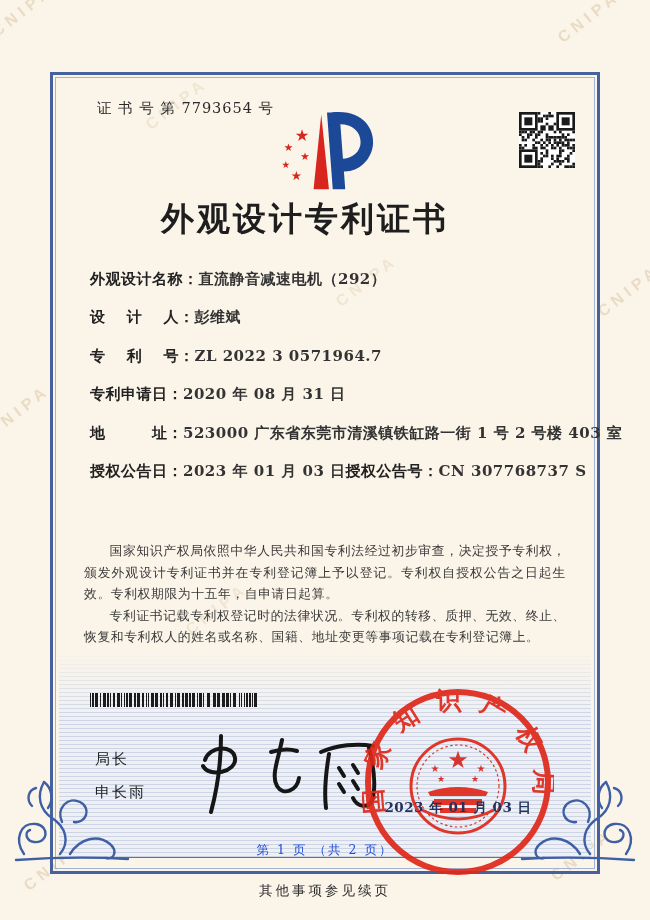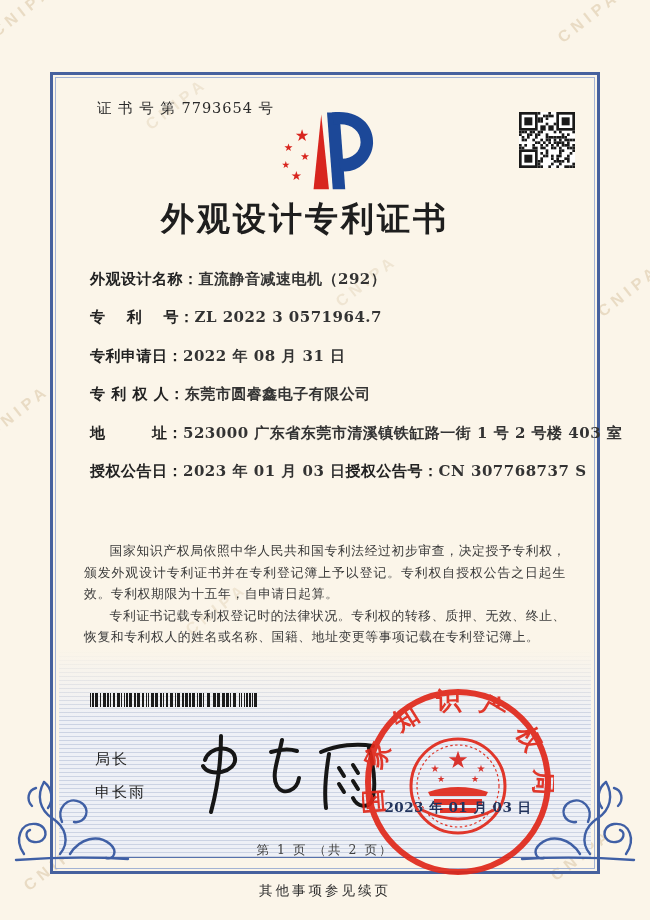--- a/index.html
+++ b/index.html
@@ -40,21 +40,21 @@
   .corner.right{transform:scaleX(-1);}
   .barcode{position:absolute;left:90px;top:692px;width:168px;height:14px;z-index:5;}
   .signer{position:absolute;left:95px;top:750px;z-index:5;
       font-family:Liberation Mono, monospace;font-size:15px;color:#1d1d1d;}
   .signer div{margin-bottom:14px;letter-spacing:2px;}
   .signature{position:absolute;left:185px;top:728px;width:215px;height:96px;z-index:6;}
   .seal{position:absolute;left:362px;top:686px;width:192px;height:192px;z-index:6;opacity:.92;}
   .seal-date{position:absolute;left:378px;top:799px;width:160px;text-align:center;z-index:7;
       font-size:13.5px;font-weight:bold;color:#22335c;letter-spacing:.5px;white-space:nowrap;}
   .pagenum{position:absolute;left:0;top:842px;width:650px;text-align:center;z-index:5;
-      font-size:12.5px;color:#404040;letter-spacing:2px;}
+      font-size:12.5px;color:#1d4ed8;letter-spacing:2px;}
   .footer{position:absolute;left:0;top:882px;width:650px;text-align:center;z-index:5;
       font-size:13.5px;color:#2e2e2e;letter-spacing:3px;}
   svg text.star{fill:#d8251e;}
 </style>
 </head>
 <body>
 
 <span class="wm" style="left:-14px;top:2px;">CNIPA</span>
 <span class="wm" style="left:552px;top:8px;">CNIPA</span>
 <span class="wm light" style="left:140px;top:95px;">CNIPA</span>
@@ -236,27 +236,27 @@
   </svg>
 </div>
 
 <div class="title">外观设计专利证书</div>
 
 <div class="fields">
   <div class="frow">
     <span class="lab">外观设计名称：</span><span class="val">直流静音减速电机（292）</span>
   </div>
   <div class="frow">
+    <span class="lab">设　 计 　人：</span><span class="val">彭维斌</span>
+  </div>
+  <div class="frow">
     <span class="lab">专　 利 　号：</span><span class="val">ZL 2022 3 0571964.7</span>
   </div>
   <div class="frow">
-    <span class="lab">专利申请日：</span><span class="val">2022 年 08 月 31 日</span>
-  </div>
-  <div class="frow">
-    <span class="lab">专 利 权 人：</span><span class="val">东莞市圆睿鑫电子有限公司</span>
+    <span class="lab">专利申请日：</span><span class="val">2020 年 08 月 31 日</span>
   </div>
   <div class="frow">
     <span class="lab">地　　　址：</span><span class="val">523000 广东省东莞市清溪镇铁缸路一街 1 号 2 号楼 403 室</span>
   </div>
   <div class="frow grant">
     <span><span class="lab">授权公告日：</span><span class="val">2023 年 01 月 03 日</span></span>
     <span><span class="lab">授权公告号：</span><span class="val">CN 307768737 S</span></span>
   </div>
 </div>
 

